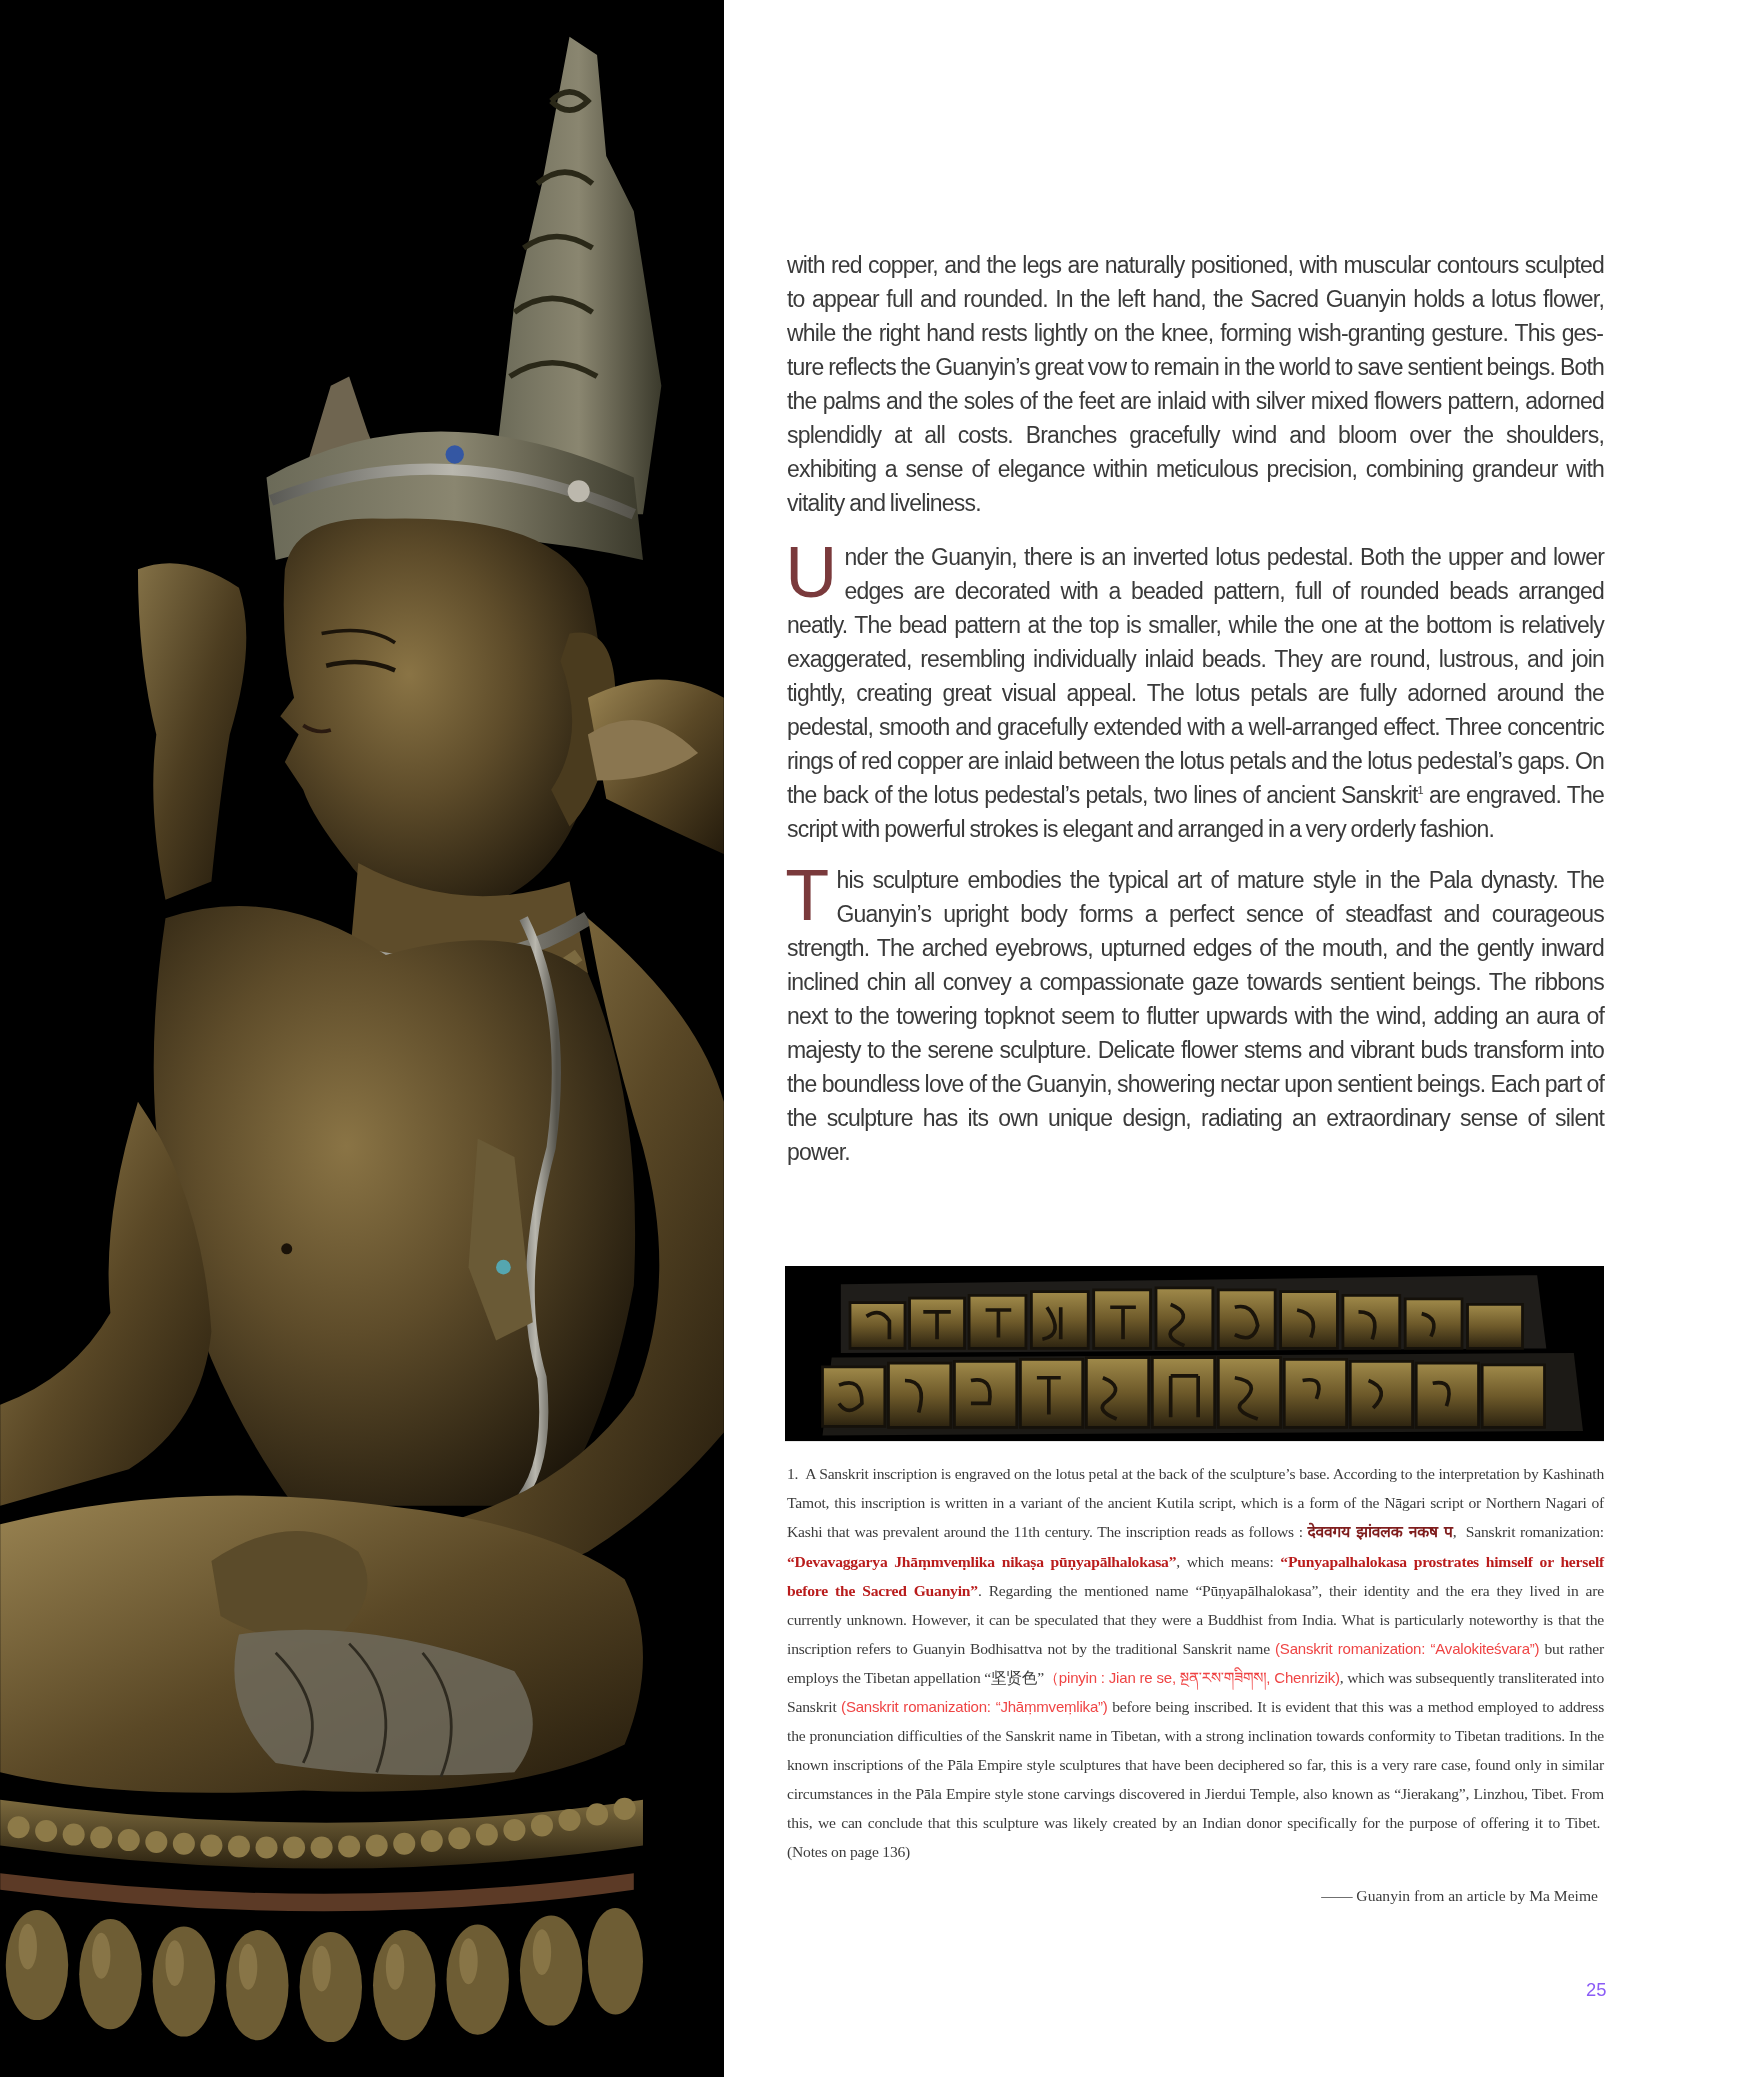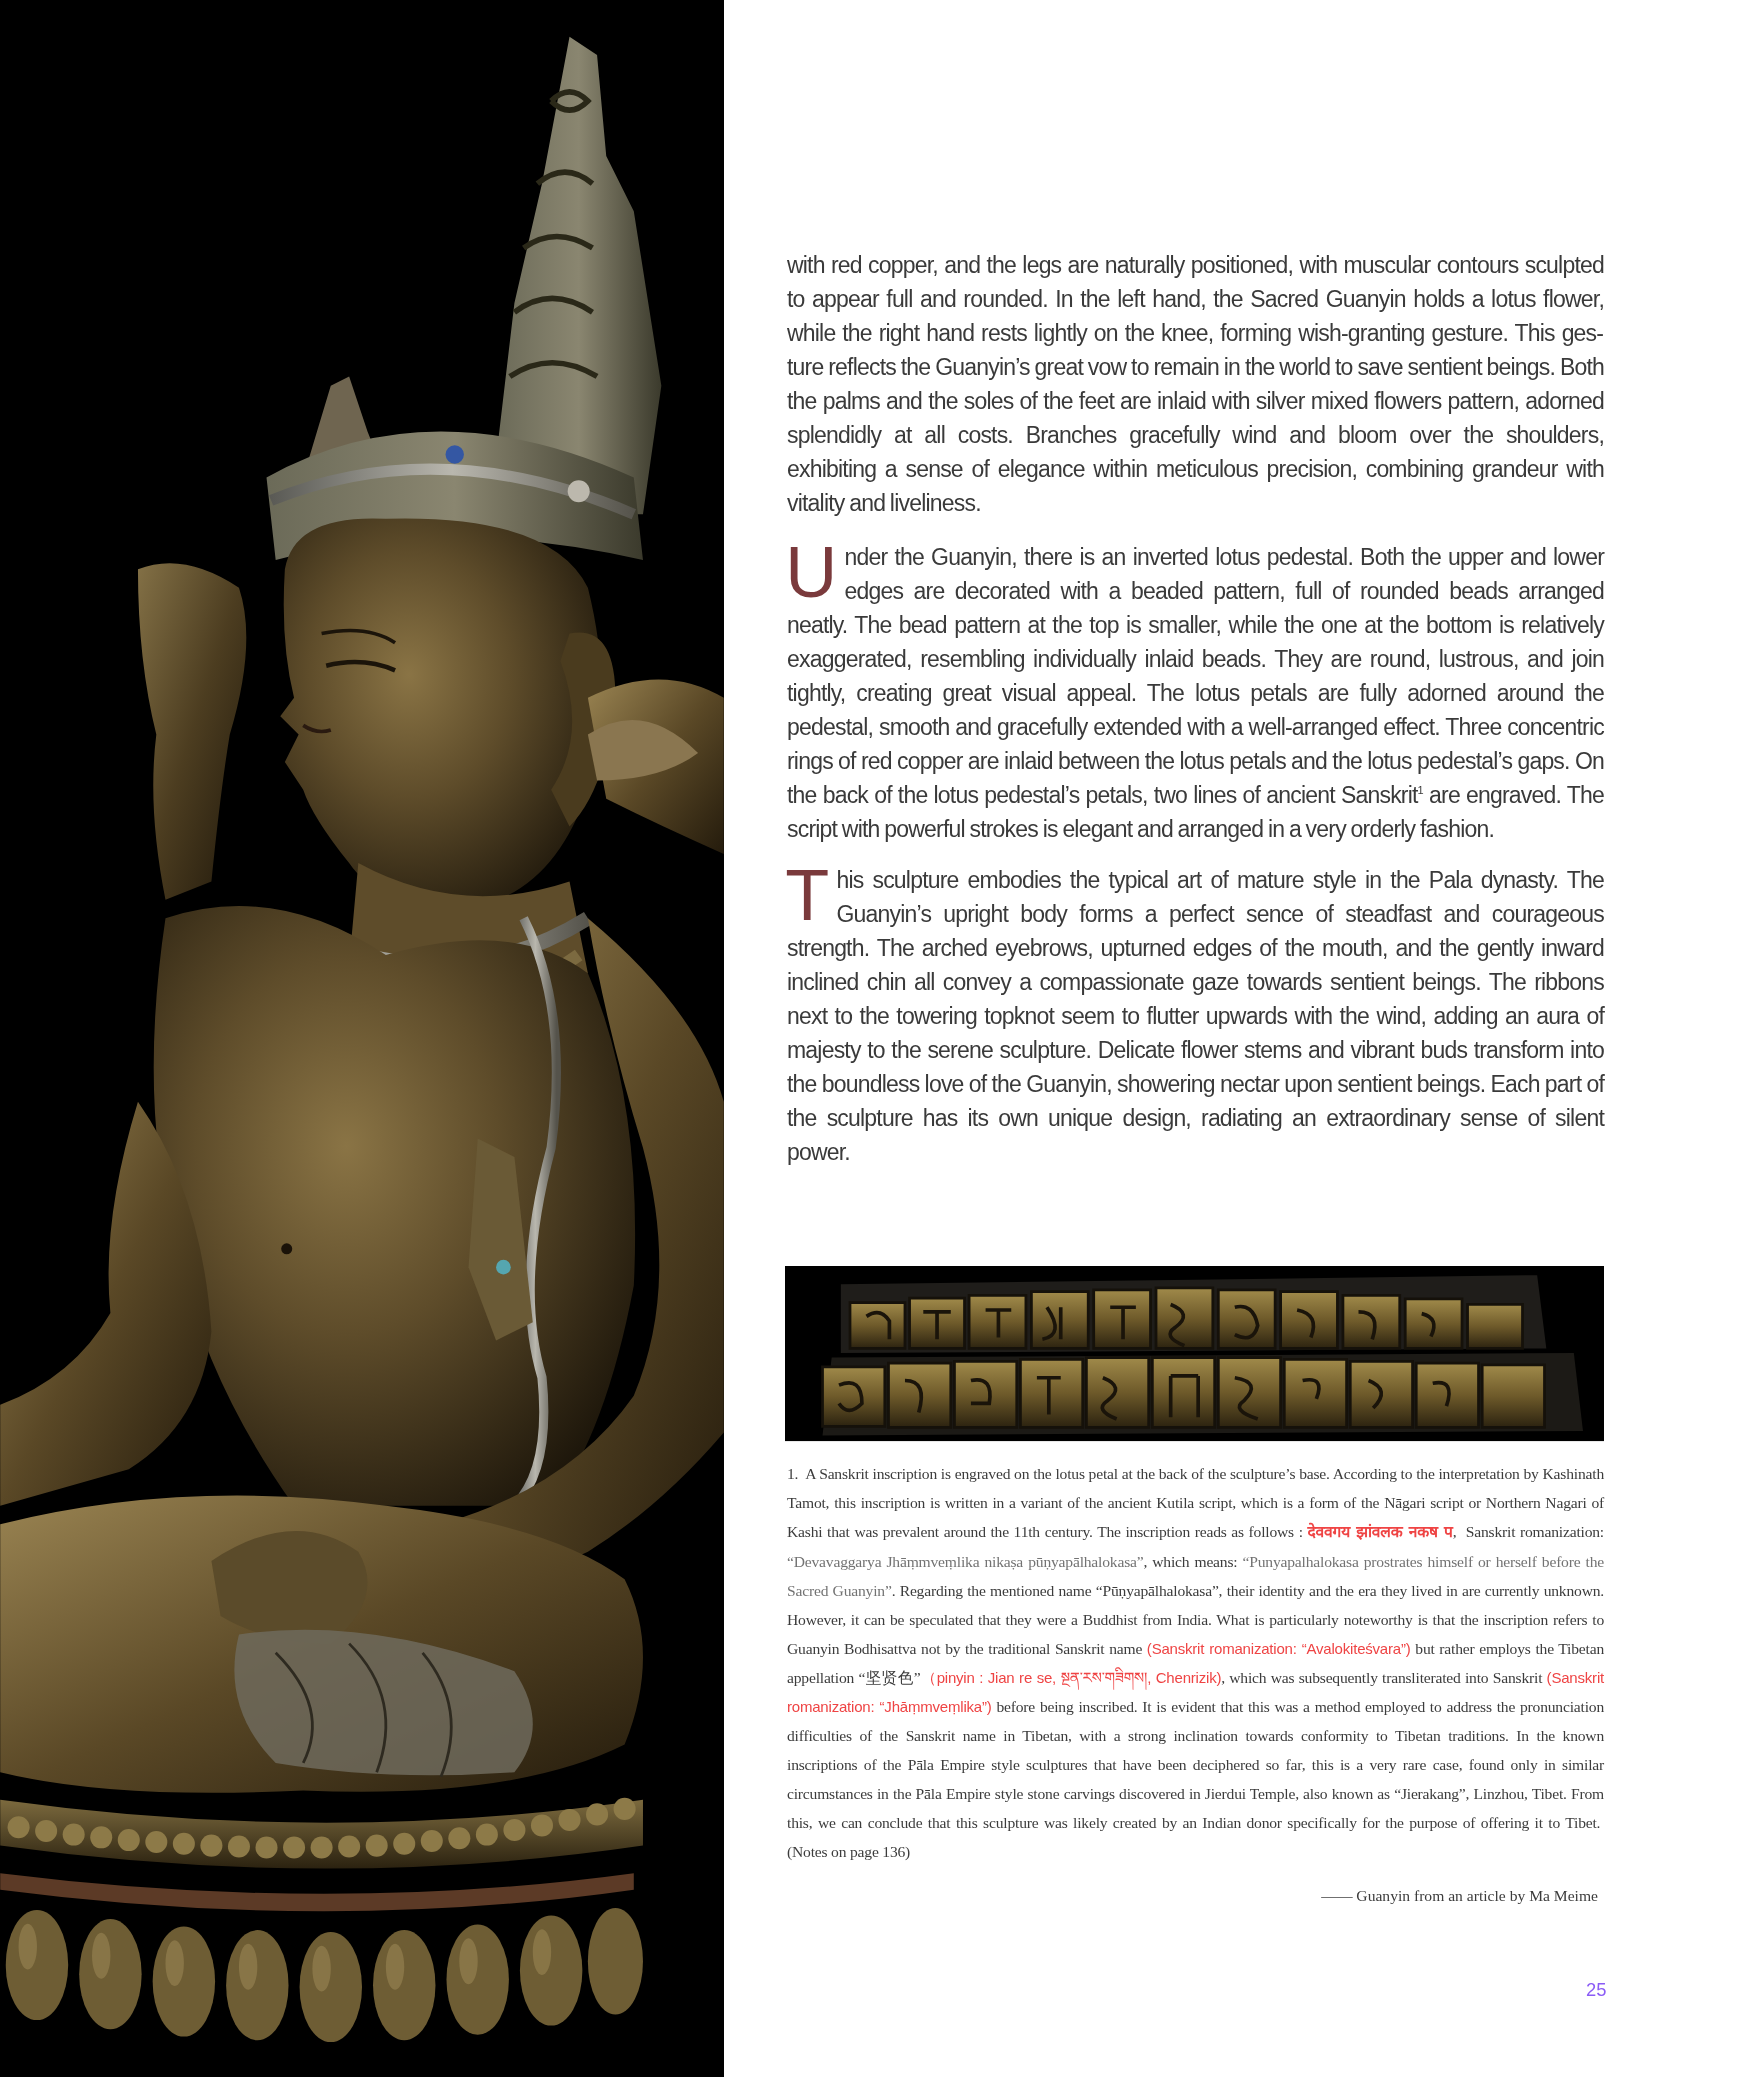--- a/index.html
+++ b/index.html
@@ -16,22 +16,22 @@
   .dropcap {
     float:left; font-family: "Liberation Sans", sans-serif; font-weight:normal;
     color:#7a3a3c; font-size:72px; line-height:57px; margin:3.7px 7.3px 0 -1.8px; letter-spacing:0;
   }
   .inset { position:absolute; left:785px; top:1266px; width:819px; height:175px; background:#000; overflow:hidden; box-shadow:0 0.9px 0 #e6e6e6; }
   .footnote {
     position:absolute; left:787px; top:1459px; width:817px;
     font-family: "Liberation Serif", serif; font-size:15.6px; line-height:29px; color:#3c3c3c;
     text-align:justify; letter-spacing:-0.2px; margin:0;
   }
-  .fn-red { color:#737373; }
-  .fn-dev { color:#ef4444; font-weight:bold; font-family: "DejaVu Sans", sans-serif; font-size:15.6px;margin-top:12px; }
+  .fn-red { color:#b91c1c;font-weight:bold; }
+  .fn-dev { color:#7f1d1d; font-weight:bold; font-family: "DejaVu Sans", sans-serif; font-size:15.6px;margin-top:12px; }
   .fn-sans { font-family: "Liberation Sans", sans-serif; font-size:15px; color:#ef4444; }
   .attribution { position:absolute; right:165px; top:1887px; font-family: "Liberation Serif", serif; font-size:15.6px; color:#3c3c3c; white-space:nowrap; }
   .page-number { position:absolute; left:1586px; top:1979px; font-family: "Liberation Sans", sans-serif; font-size:18.4px; color:#8b5cf6; }
 </style>
 </head>
 <body>
 
 <div class="photo" title="Bronze seated Guanyin sculpture with silver inlay, side view on black background">
   <svg width="724" height="2077" viewBox="0 0 788 2262" xmlns="http://www.w3.org/2000/svg">
     <defs>

